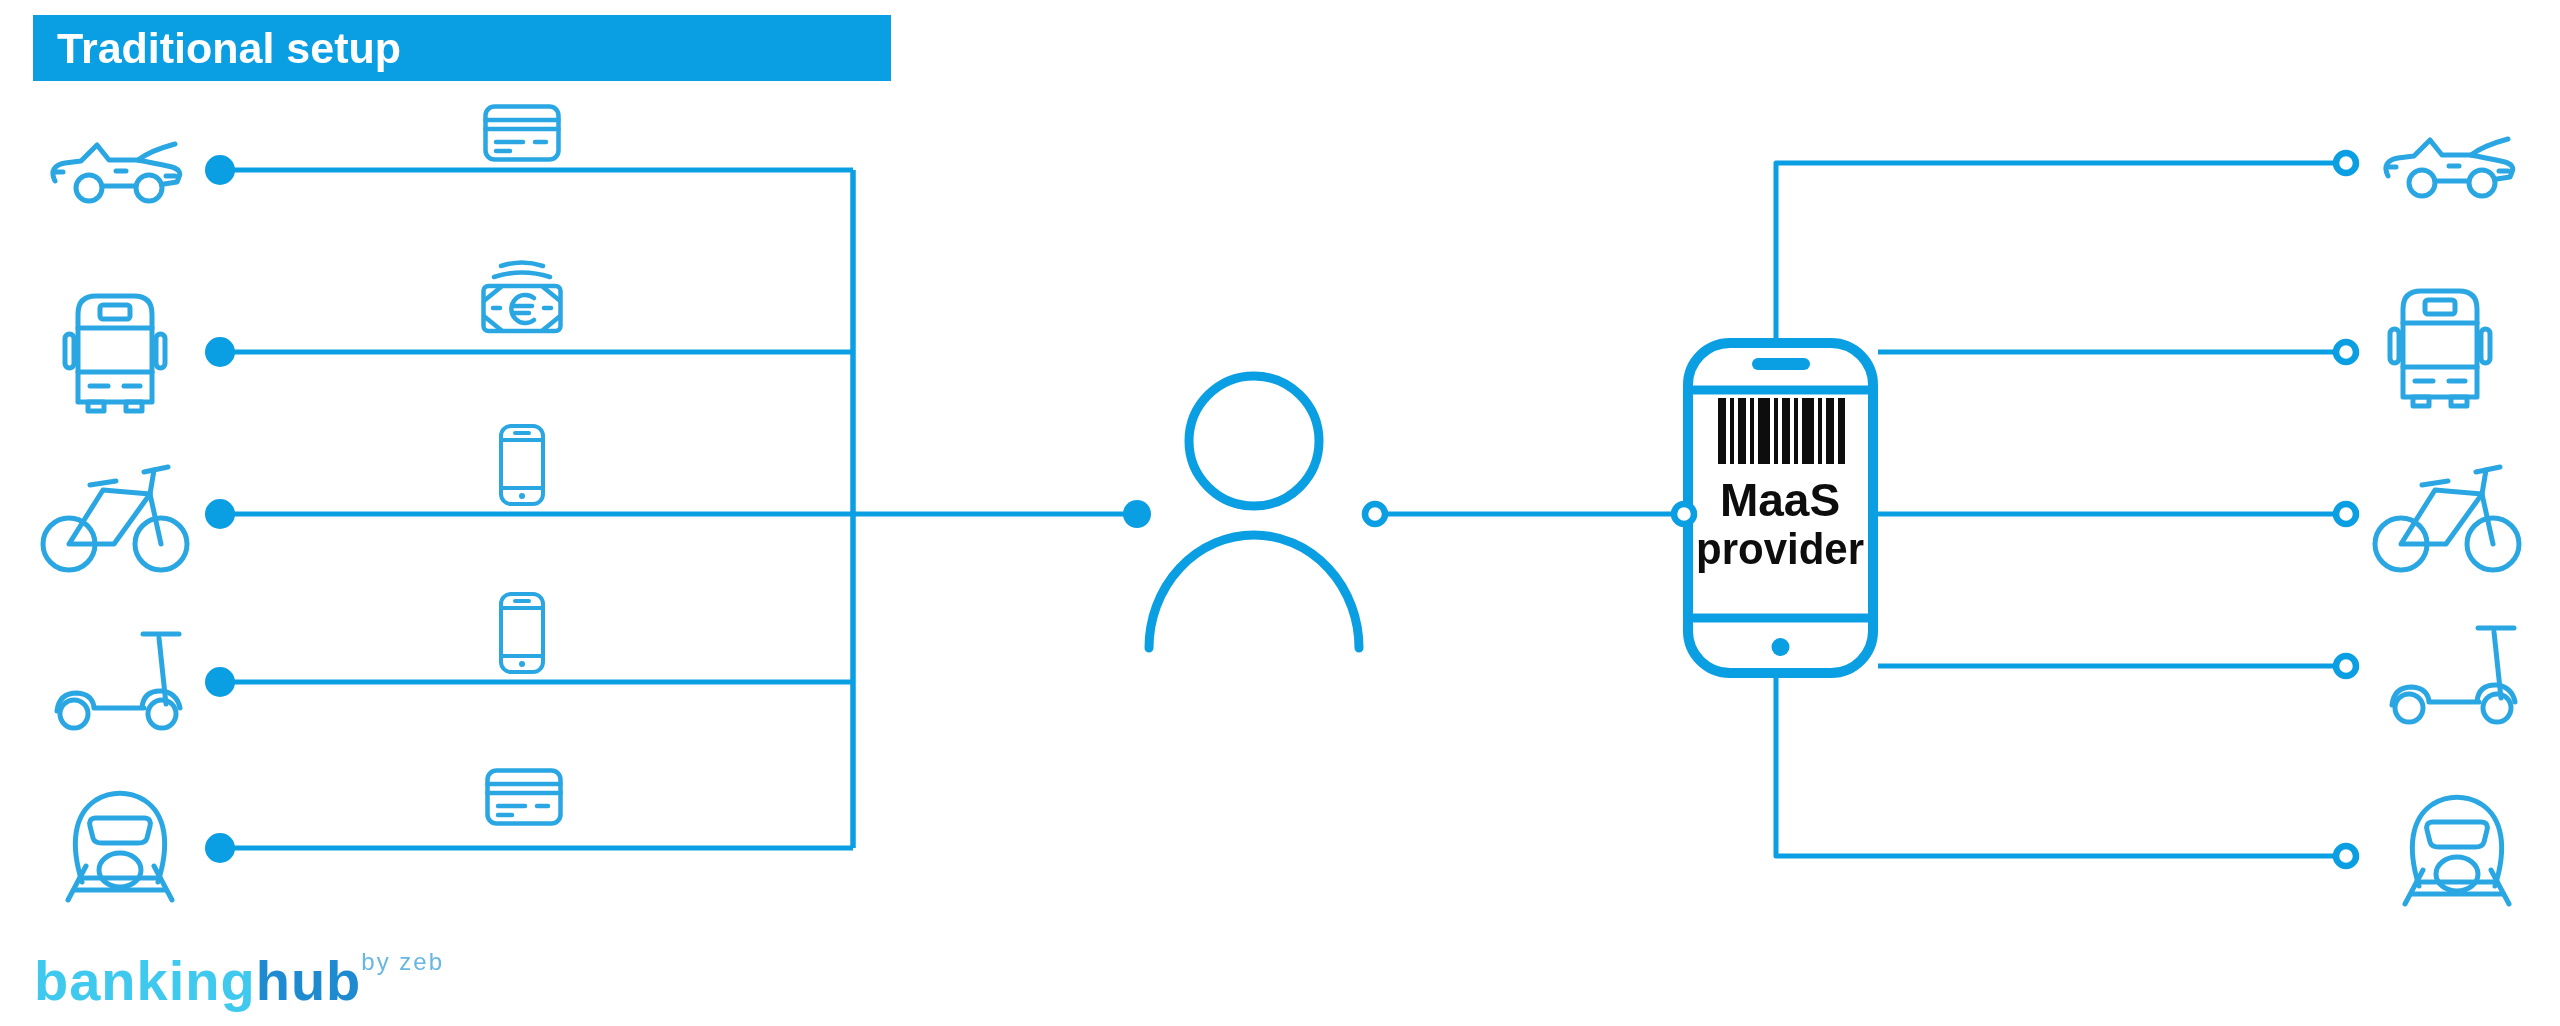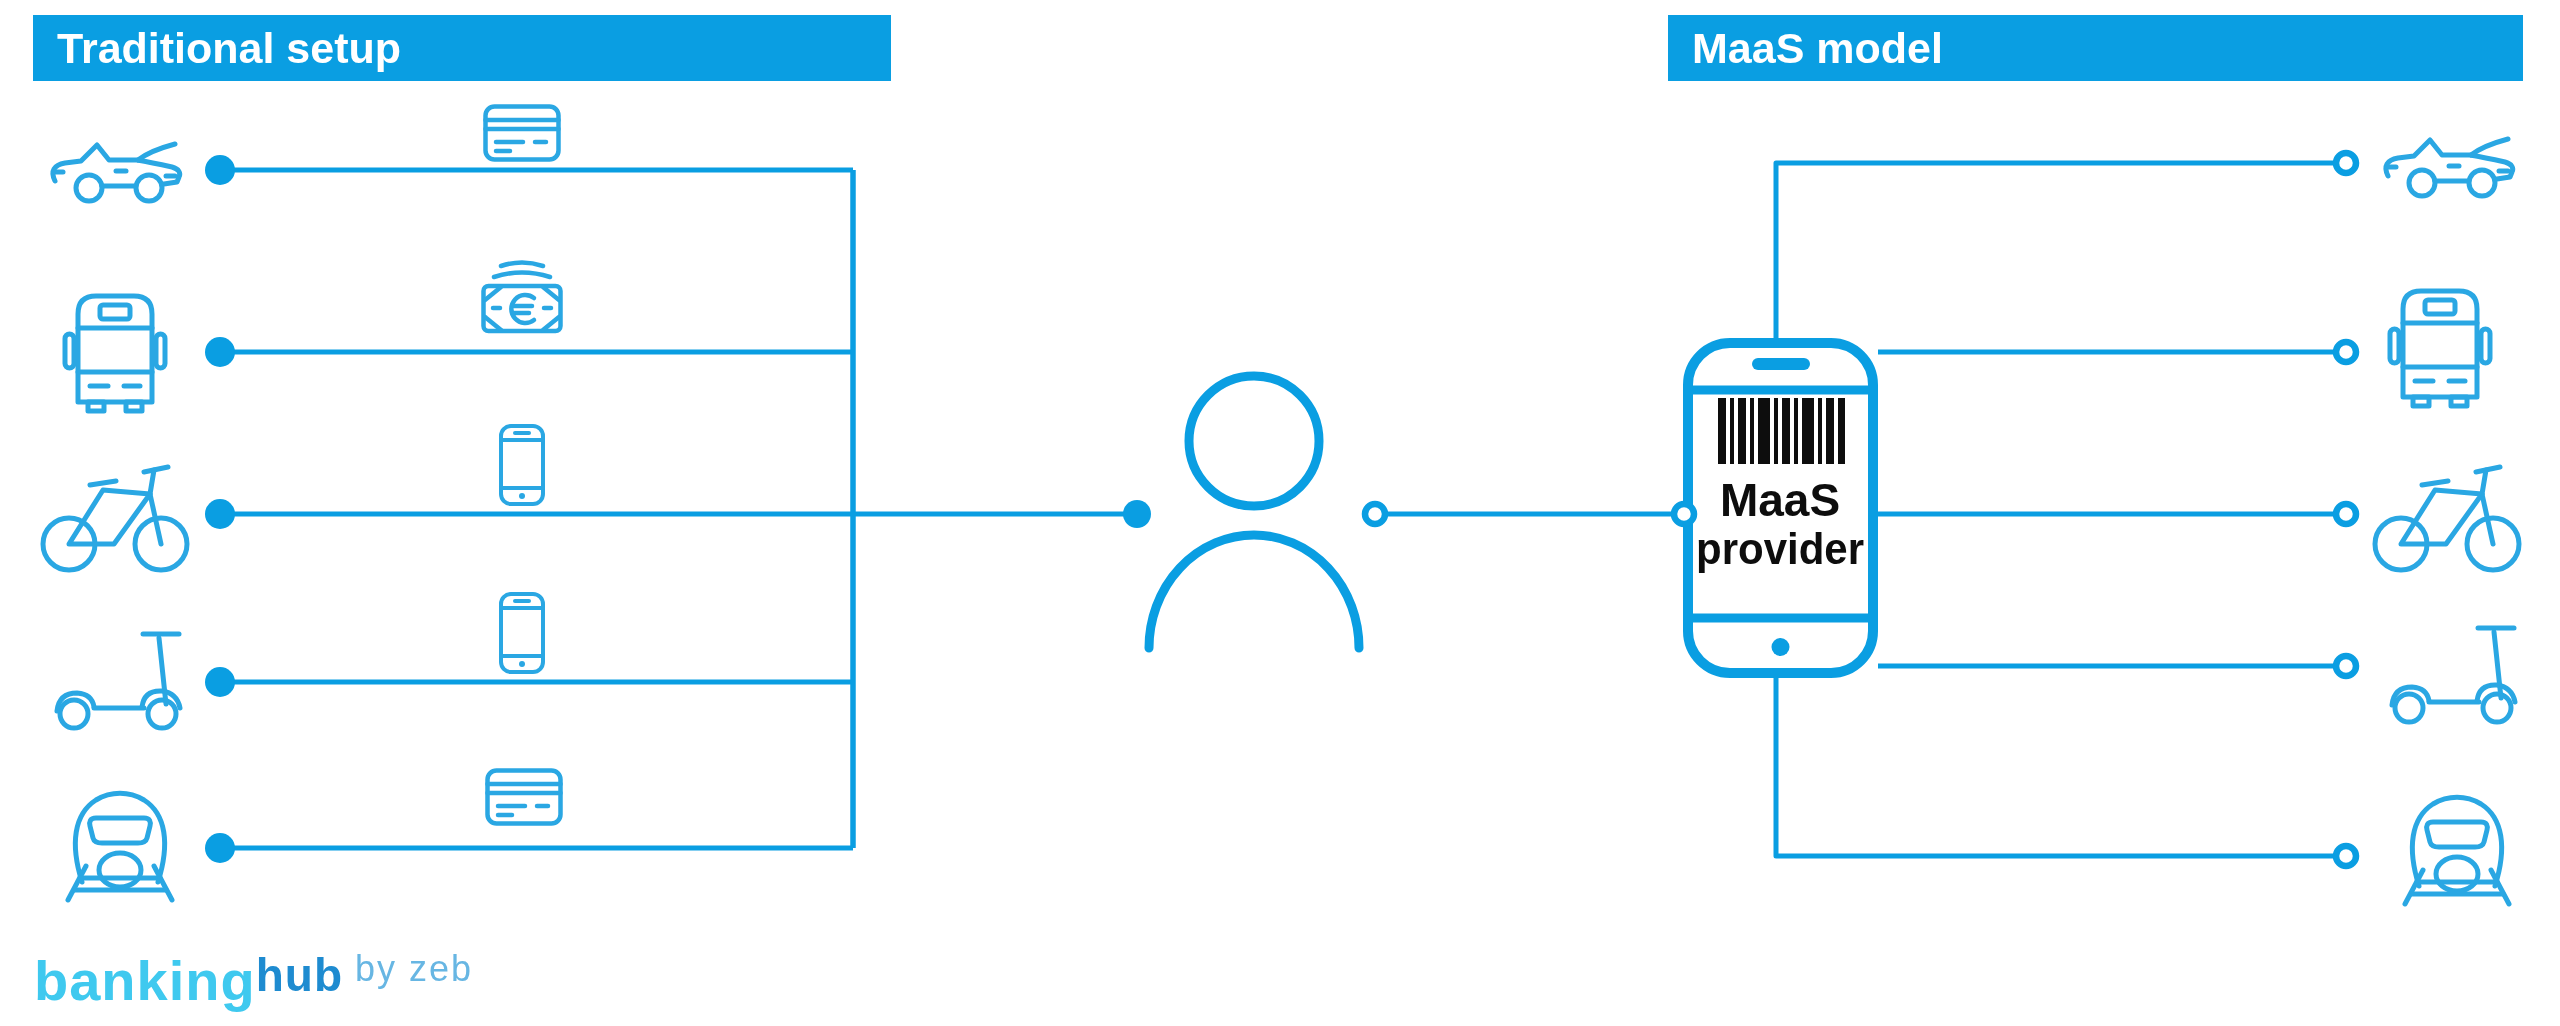--- a/index.html
+++ b/index.html
@@ -48,40 +48,38 @@
     white-space: nowrap;
   }
   .logo-part1 {
     color: var(--logo-cyan, #3fc9ef);
     font-size: 56px;
     font-weight: 700;
     letter-spacing: 1px;
   }
   .logo-part2 {
     color: var(--logo-blue, #1e8bd0);
-    font-size: 46px;
+    font-size: 56px;
     font-weight: 700;
     letter-spacing: 1px;
   }
   .logo-suffix {
     color: var(--logo-light, #67b6e3);
-    font-size: 36px;
+    font-size: 24px;
     font-weight: 400;
-    margin-left: 12px;
     letter-spacing: 2px;
   }
 </style>
 </head>
 <body>
 
 <div class="canvas">
 
   <div class="header-bar header-left">Traditional setup</div>
 
-  <div class="header-bar header-right">MaaS model</div>
 
   <svg id="diagram-svg" viewBox="0 0 2560 1026">
     <defs>
 
       <symbol id="sym-car" viewBox="0 0 140 74">
         <g fill="none" stroke="currentColor" stroke-width="5" stroke-linecap="round" stroke-linejoin="round">
           <path d="M10 48 C5 38 9 32 20 30 L36 28 L52 12 L64 27 L92 27 C104 29 118 32 127 34 C134 36 136 40 134 44 L132 49 L119 51"></path>
           <path d="M130 11 C115 15 102 20 93 27"></path>
           <path d="M57 53 H90"></path>
           <path d="M9 39 H18"></path>

